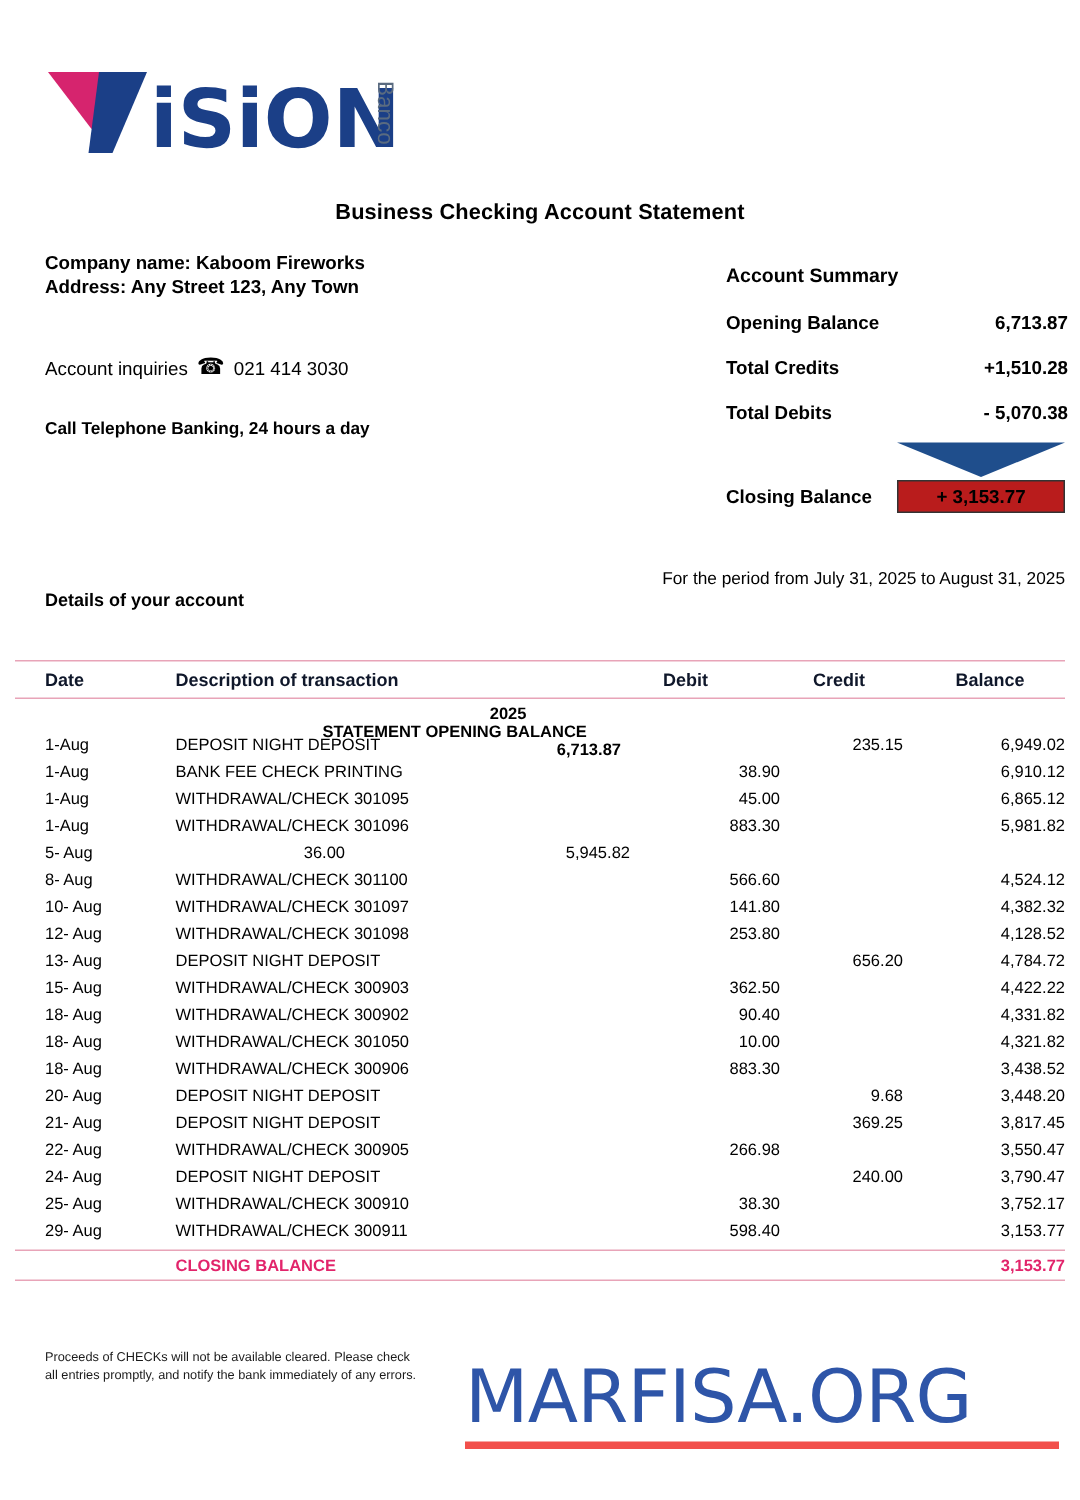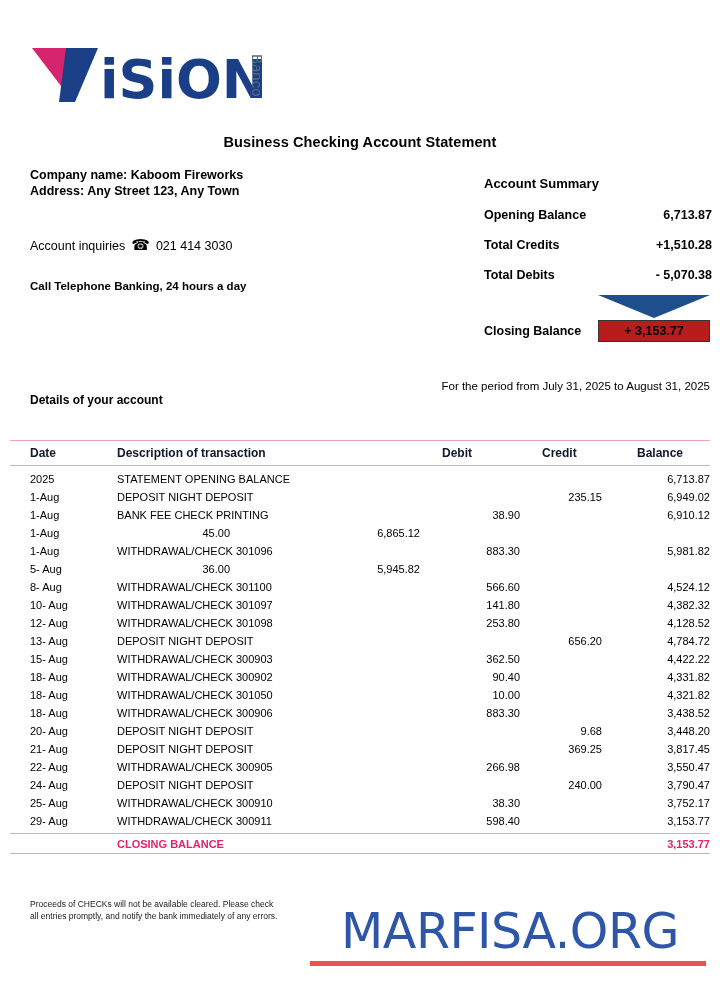--- a/index.html
+++ b/index.html
@@ -169,21 +169,21 @@
     font-size: 12px;
     font-weight: bold;
   }
   .tbody { padding-top: 4px; padding-bottom: 3px; }
   .trow {
     display: flex;
     align-items: center;
     height: 18px;
     font-size: 11px;
   }
-  .trow.bold { font-weight: normal; }
+  .trow.bold { font-weight: bold; flex-direction: column; }
   .trow.closing {
     color: #e2246b;
     font-weight: bold;
     height: 19px;
   }
 
   .c-date  { width: 107px; padding-left: 20px; box-sizing: border-box; }
   .c-desc  { width: 290px; box-sizing: border-box; }
   .c-debit { width: 113px; text-align: right; box-sizing: border-box; }
   .c-credit{ width: 82px;  text-align: right; box-sizing: border-box; }
@@ -203,21 +203,20 @@
     line-height: 11.5px;
     color: #1a1a1a;
   }
 
   
   #watermark {
     position: absolute;
     left: 310px;
     top: 905px;
     width: 400px;
-    text-align: center;
   }
   #watermark-text {
     font-size: 49px;
     font-weight: normal;
     letter-spacing: -0.5px;
     color: #2e55a8;
     line-height: 54px;
     font-family: "DejaVu Sans", sans-serif;
   }
   #watermark-bar {
@@ -319,20 +318,21 @@
       </div>
       <div class="trow">
         <div class="c-date">1-Aug</div>
         <div class="c-desc">BANK FEE CHECK PRINTING</div>
         <div class="c-debit">38.90</div>
         <div class="c-credit"></div>
         <div class="c-bal">6,910.12</div>
       </div>
       <div class="trow">
         <div class="c-date">1-Aug</div>
+        <div class="c-desc">WITHDRAWAL/CHECK 301095</div>
         <div class="c-debit">45.00</div>
         <div class="c-credit"></div>
         <div class="c-bal">6,865.12</div>
       </div>
       <div class="trow">
         <div class="c-date">1-Aug</div>
         <div class="c-desc">WITHDRAWAL/CHECK 301096</div>
         <div class="c-debit">883.30</div>
         <div class="c-credit"></div>
         <div class="c-bal">5,981.82</div>

